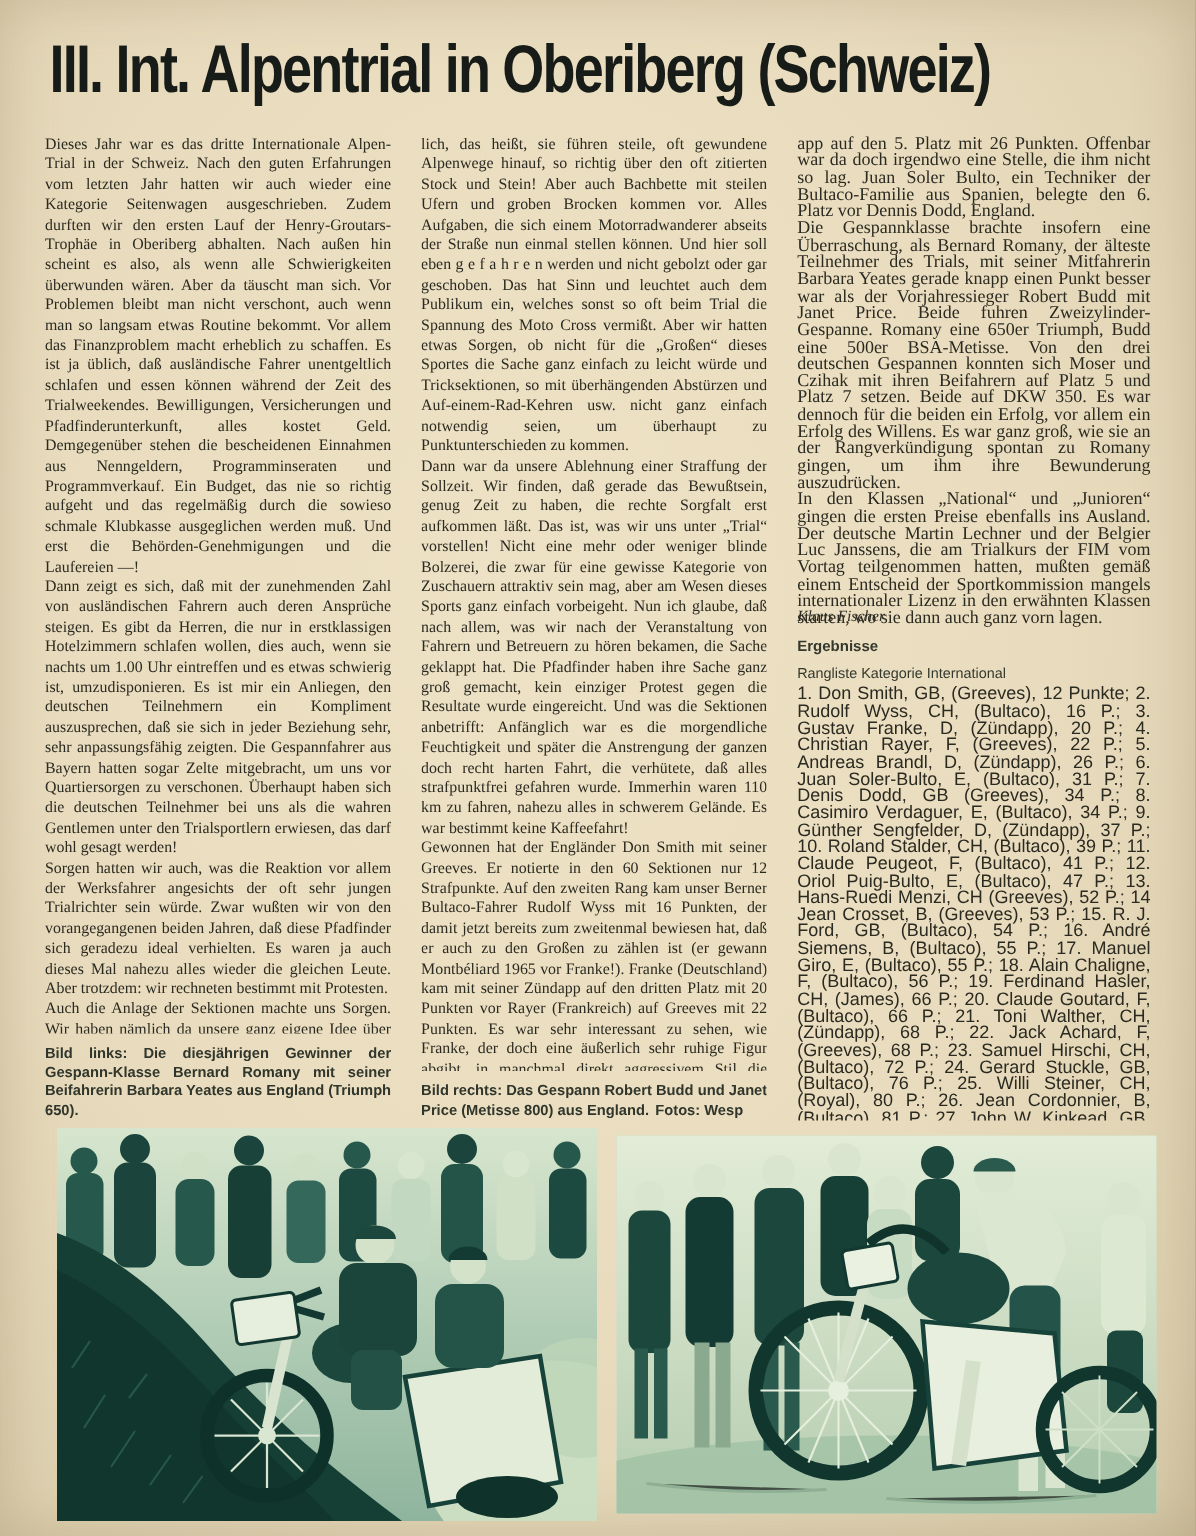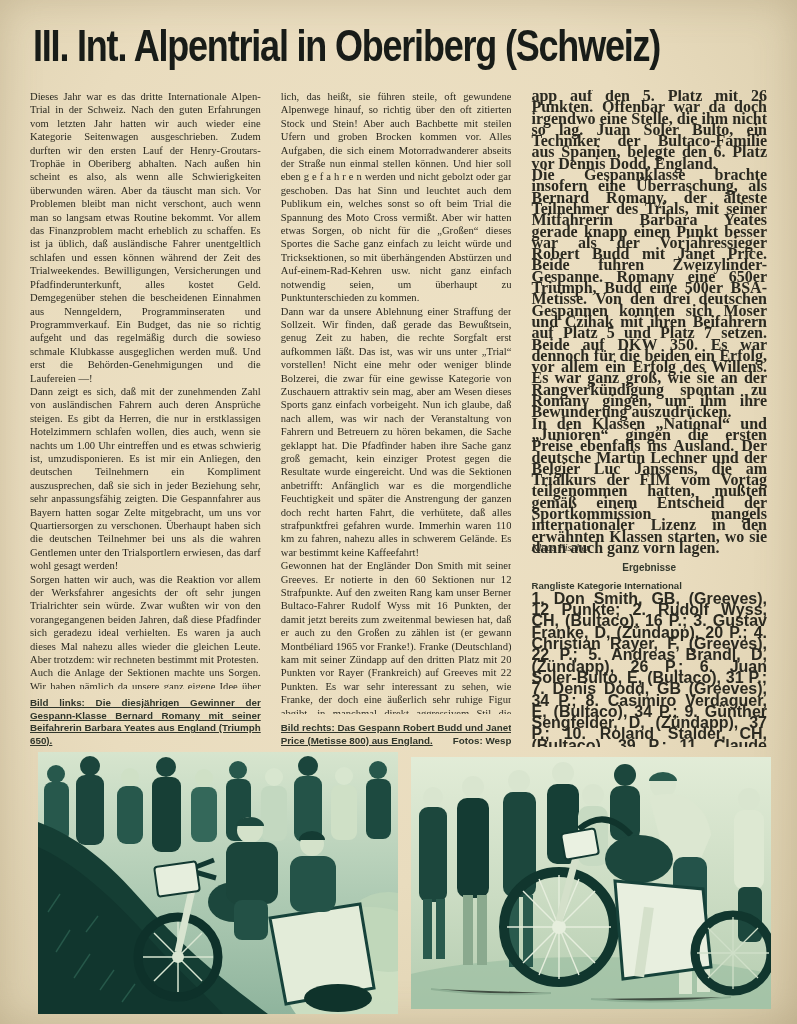--- a/index.html
+++ b/index.html
@@ -42,57 +42,55 @@
   .col3 { width:246px; }
   .flow { flex:1 1 auto; overflow:hidden; }
   .flow p {
     margin:0;
     font-size:10.6px;
     line-height:13.4px;
     text-align:justify;
     color:#2b2a21;
   }
   .col3 .flow p {
-    font-size:16px;
+    font-size:12px;
     line-height:11.3px;
-    font-weight:bold;
   }
   .byline {
     font-style:italic;
     font-size:10.4px;
     color:#2b2a21;
     margin-top:-11.3px;
   }
   .caption {
     flex:0 0 auto;
     margin-top:auto;
     padding-top:8px;
     font-family:"Liberation Sans", sans-serif;
     font-weight:bold;
     font-size:9.8px;
     line-height:12.4px;
     text-align:justify;
     color:#30362b;
     position:relative;
-    text-decoration:underline;
   }
   .credit {
     position:absolute;
-    right:0; bottom:0;
+    right:16px; bottom:0;
     background:transparent;
   }
   .results { font-family:"Liberation Sans", sans-serif; color:#33382d; }
   .results-title {
-    text-align:center;
+    text-align:left;
     font-weight:bold;
     font-size:10px;
     margin:9px 0 7px;
   }
   .rangliste-heading {
-    font-weight:bold;
+    font-weight:normal;
     font-size:9.6px;
     margin:0 0 2px;
   }
   .rangliste-text {
     font-size:8.7px;
     line-height:9.6px;
     text-align:justify;
     margin:0 0 8px;
   }
   .photos {

